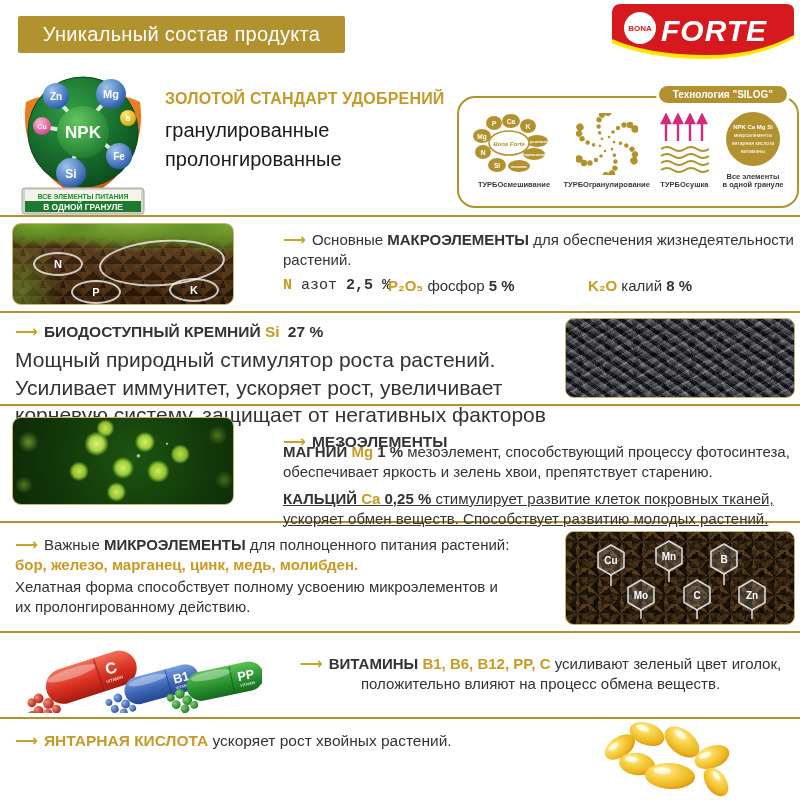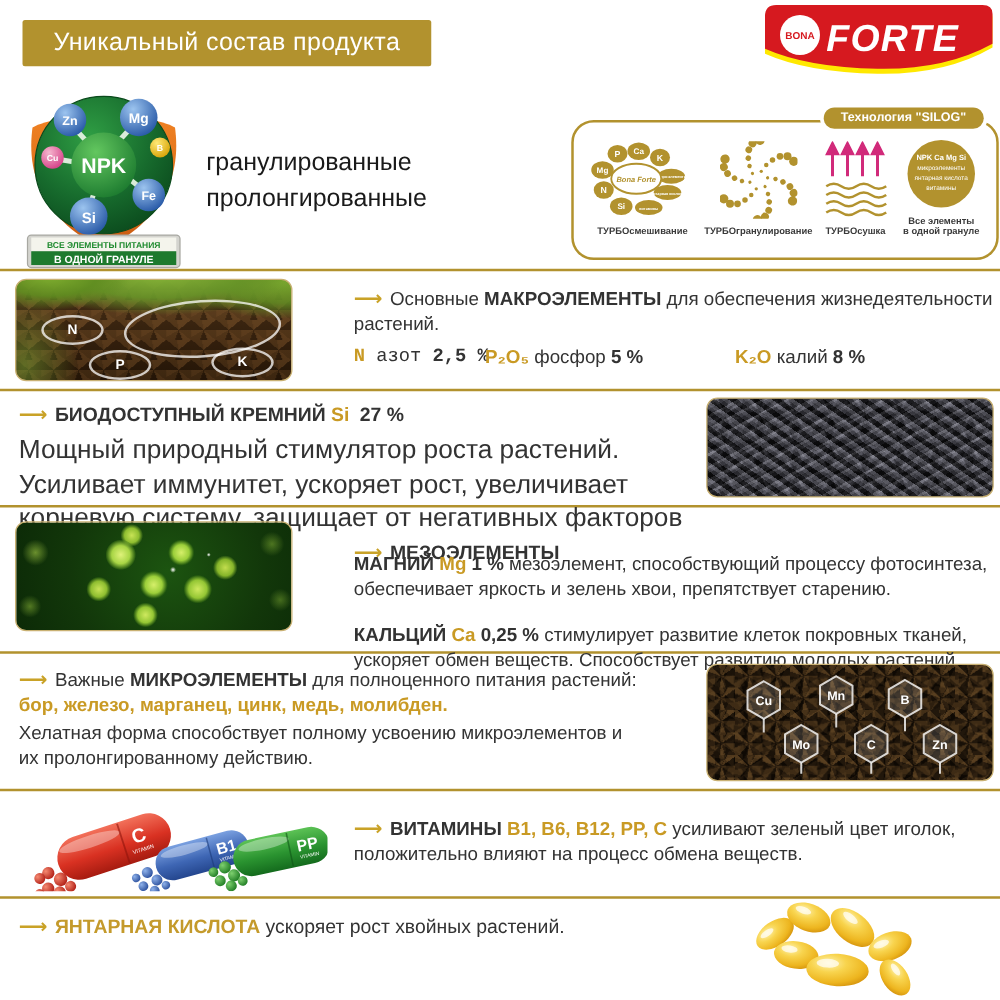--- a/index.html
+++ b/index.html
@@ -88,25 +88,25 @@
   
   .s1-intro{left:283px;top:229px;width:512px;}
   .macro-item{font-size:15px;}
   .mi-n{left:283px;top:277px;font-family:Liberation Mono, monospace;}
   .mi-p{left:388px;top:277px;}
   .mi-k{left:588px;top:277px;}
   .s2-head{left:15px;top:322px;font-size:15.5px;}
   .s2-body{left:15px;top:346px;width:558px;font-size:21px;}
   .s3-head{left:283px;top:432px;font-size:15.5px;text-align:center;}
   .s3-p1{left:283px;top:442px;width:514px;}
-  .s3-p2{left:283px;top:499px;width:514px;}
+  .s3-p2{left:283px;top:489px;width:514px;text-decoration:underline;}
   .s4-l1{left:15px;top:534px;width:545px;}
   .s4-gold{left:15px;top:556px;font-size:15px;}
   .s4-body{left:15px;top:577px;width:500px;}
-  .s5-text{left:283px;top:653px;width:515px;}
+  .s5-text{left:283px;top:653px;width:515px;text-align:center;}
   .s6-text{left:15px;top:731px;width:600px;font-size:15.5px;}
   .s6-title{color:#c49a2b;font-weight:bold;}
 </style>
 </head>
 <body>
 
 <div class="page">
 
   <div class="abs top-banner">
     <span>Уникальный состав продукта</span>
@@ -171,20 +171,21 @@
     <text x="105" y="90" text-anchor="middle" font-size="10" font-weight="bold" fill="#ffffff">Fe</text>
     <circle cx="57" cy="103" r="15" fill="url(#gBlue)"></circle>
     <text x="57" y="108" text-anchor="middle" font-size="12" font-weight="bold" fill="#ffffff">Si</text>
     <rect x="8" y="118" width="122" height="26" rx="3" fill="#d4d4cf" stroke="#a8a8a2"></rect>
     <rect x="11" y="120" width="116" height="11" fill="#f4f4ec"></rect>
     <text x="69" y="128.5" text-anchor="middle" font-size="6.8" font-weight="bold" fill="#1e8a2e">ВСЕ ЭЛЕМЕНТЫ ПИТАНИЯ</text>
     <rect x="11" y="131" width="116" height="11" fill="#1e7a2e"></rect>
     <text x="69" y="140" text-anchor="middle" font-size="8.4" font-weight="bold" fill="#ffffff">В ОДНОЙ ГРАНУЛЕ</text>
   </svg>
 
+  <div class="abs hero-title">ЗОЛОТОЙ СТАНДАРТ УДОБРЕНИЙ</div>
   <div class="abs hero-sub">
     <div>гранулированные</div>
     <div>пролонгированные</div>
   </div>
 
   <div class="abs tech-panel">
     <div class="tech-tab">Технология "SILOG"</div>
     <div class="tech-row">
       <div class="tech-col" style="width:94px;">
         <div class="icon-box">

